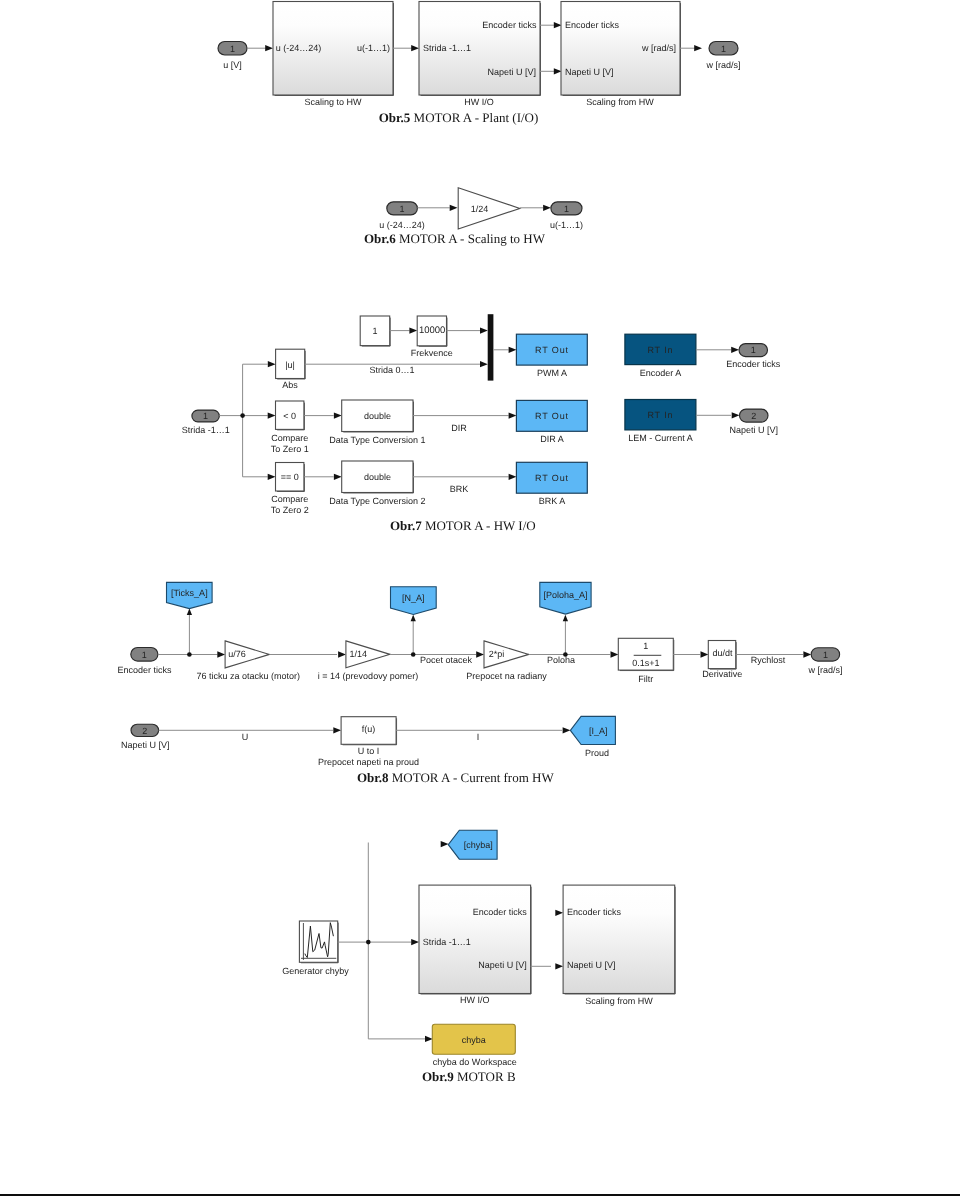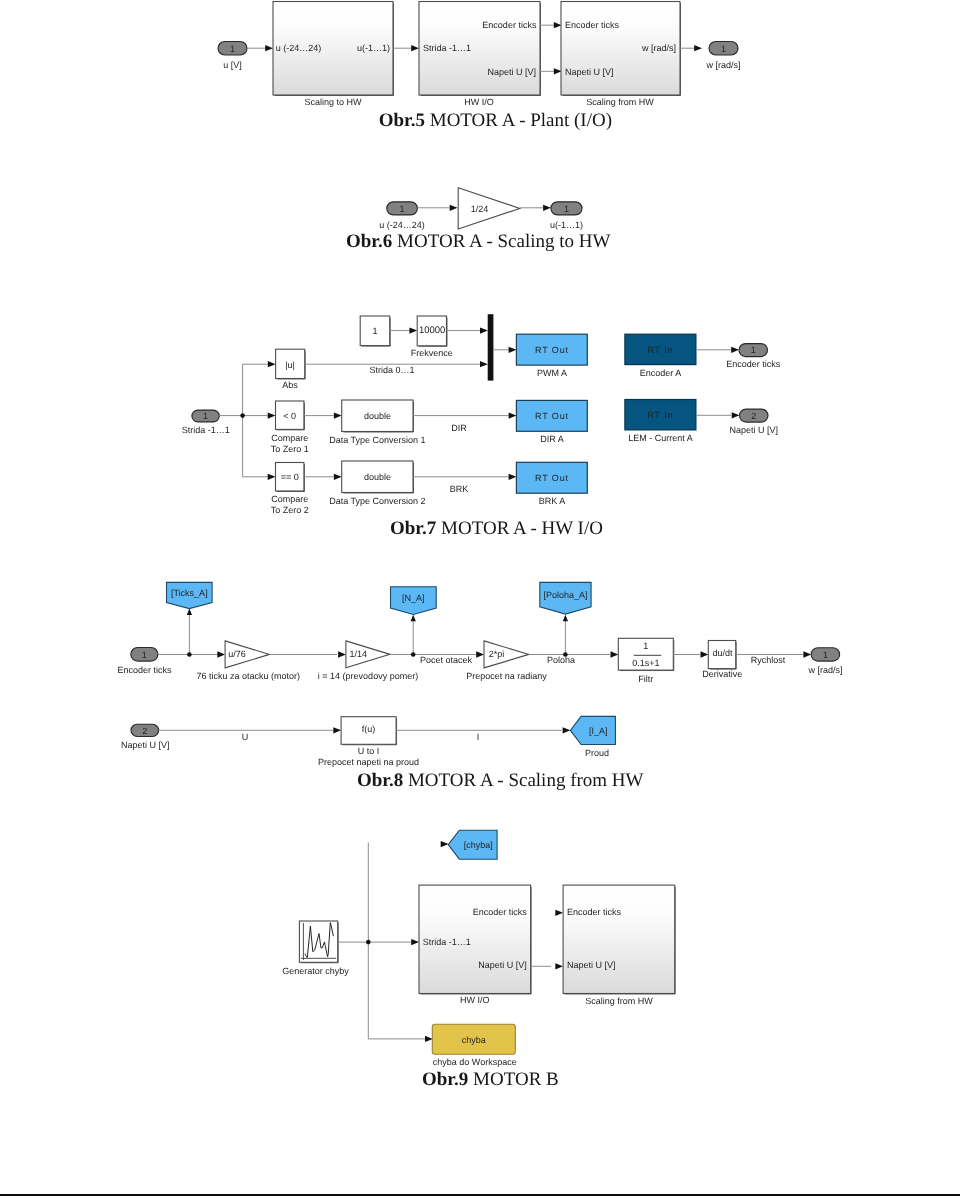--- a/index.html
+++ b/index.html
@@ -1,20 +1,20 @@
 <!DOCTYPE html>
 <html><head>
 <meta charset="utf-8">
 <style>
   html,body{margin:0;padding:0;background:#ffffff;}
   body{width:960px;height:1198px;position:relative;
        font-family:"Liberation Sans",sans-serif;overflow:hidden;}
   .page{position:absolute;left:0;top:0;width:960px;height:1198px;background:#fff;}
   svg.fig{position:absolute;overflow:visible;}
-  .cap{position:absolute;font-family:"Liberation Serif",serif;font-size:19px;
+  .cap{position:absolute;font-family:"Liberation Serif",serif;font-size:13px;
        color:#171717;white-space:nowrap;}
   .cap b{font-weight:bold;}
   .footer-rule{position:absolute;left:0;top:1194.2px;width:960px;height:1.6px;
        background:#0d0d0d;}
   svg text{font-family:"Liberation Sans",sans-serif;fill:#242424;
        -webkit-font-smoothing:antialiased;}
   *{text-rendering:geometricPrecision;}
   .page{transform:translateZ(0);will-change:transform;}
 </style>
 </head>
@@ -88,21 +88,21 @@
 <path d="M 417.4 22.8 L 449.7 22.8" fill="none" stroke="#8c8c8c" stroke-width="1.0"></path>
 <path d="M 449.7 19.641000000000002 L 457.5 22.8 L 449.7 25.959 Z" fill="#121212"></path>
 <path d="M 458.2 2.7 L 519.8 23.4 L 458.2 44.1 Z" fill="#ffffff" stroke="#4d4d4d" stroke-width="1.1" stroke-linejoin="miter"></path>
       <text x="479.5136" y="26.799999999999997" text-anchor="middle" font-size="9.0" fill="#242424" font-weight="normal">1/24</text>
 <path d="M 519.8 22.8 L 543 22.8" fill="none" stroke="#8c8c8c" stroke-width="1.0"></path>
 <path d="M 543.1 19.641000000000002 L 550.9 22.8 L 543.1 25.959 Z" fill="#121212"></path>
 <rect x="550.9" y="16.8" width="31.1" height="13.1" rx="6.55" fill="#818181" stroke="#2b2b2b" stroke-width="1.15"></rect>
       <text x="566.4499999999999" y="26.650000000000002" text-anchor="middle" font-size="9.0" fill="#151515" font-weight="normal">1</text>
 <text x="566.5" y="42.5" text-anchor="middle" font-size="9.0" fill="#242424" font-weight="normal">u(-1…1)</text>
 </svg>
-<div class="cap" style="left:346px;top:230.6px"><b>Obr.6</b> <span>MOTOR A - Scaling to HW</span></div>
+<div class="cap" style="left:364px;top:230.6px"><b>Obr.6</b> <span>MOTOR A - Scaling to HW</span></div>
 <svg class="fig" style="left:0px;top:300px" width="960" height="240" viewBox="0 0 960 240">
       <defs>
  <linearGradient id="gradBlk" x1="0" y1="0" x2="0" y2="1">
    <stop offset="0%" stop-color="#ffffff"></stop>
    <stop offset="26%" stop-color="#fdfdfd"></stop>
    <stop offset="100%" stop-color="#dadada"></stop>
  </linearGradient>
  <linearGradient id="gradBlk2" x1="0" y1="0" x2="0" y2="1">
    <stop offset="0%" stop-color="#ffffff"></stop>
    <stop offset="35%" stop-color="#fbfbfb"></stop>
@@ -276,21 +276,21 @@
 <path d="M 396.1 155.3 L 562 155.3" fill="none" stroke="#8c8c8c" stroke-width="1.0"></path>
 <text x="478" y="164.5" text-anchor="middle" font-size="9.0" fill="#242424" font-weight="normal">I</text>
 <path d="M 562.6 152.14100000000002 L 570.4 155.3 L 562.6 158.459 Z" fill="#121212"></path>
 <path d="M 570.4 155.45000000000002 L 581.078 141.4 L 615.4 141.4 L 615.4 169.5 L 581.078 169.5 Z" fill="#5cb7f5" stroke="#1d4a6b" stroke-width="1.1"></path>
       <text x="598.239" y="158.75000000000003" text-anchor="middle" font-size="9.0" fill="#18344a" font-weight="normal">[I_A]</text>
 <text x="597" y="180.5" text-anchor="middle" font-size="9.0" fill="#242424" font-weight="normal">Proud</text>
 <circle cx="189.4" cy="79.5" r="2.3" fill="#121212"></circle>
 <circle cx="413.2" cy="79.5" r="2.3" fill="#121212"></circle>
 <circle cx="565.4" cy="79.5" r="2.3" fill="#121212"></circle>
 </svg>
-<div class="cap" style="left:356.9px;top:770.2px"><b>Obr.8</b> <span>MOTOR A - Scaling from HW</span></div>
+<div class="cap" style="left:356.9px;top:770.2px"><b>Obr.8</b> <span>MOTOR A - Current from HW</span></div>
 <svg class="fig" style="left:0px;top:825px" width="960" height="250" viewBox="0 0 960 250">
       <defs>
  <linearGradient id="gradBlk" x1="0" y1="0" x2="0" y2="1">
    <stop offset="0%" stop-color="#ffffff"></stop>
    <stop offset="26%" stop-color="#fdfdfd"></stop>
    <stop offset="100%" stop-color="#dadada"></stop>
  </linearGradient>
  <linearGradient id="gradBlk2" x1="0" y1="0" x2="0" y2="1">
    <stop offset="0%" stop-color="#ffffff"></stop>
    <stop offset="35%" stop-color="#fbfbfb"></stop>

